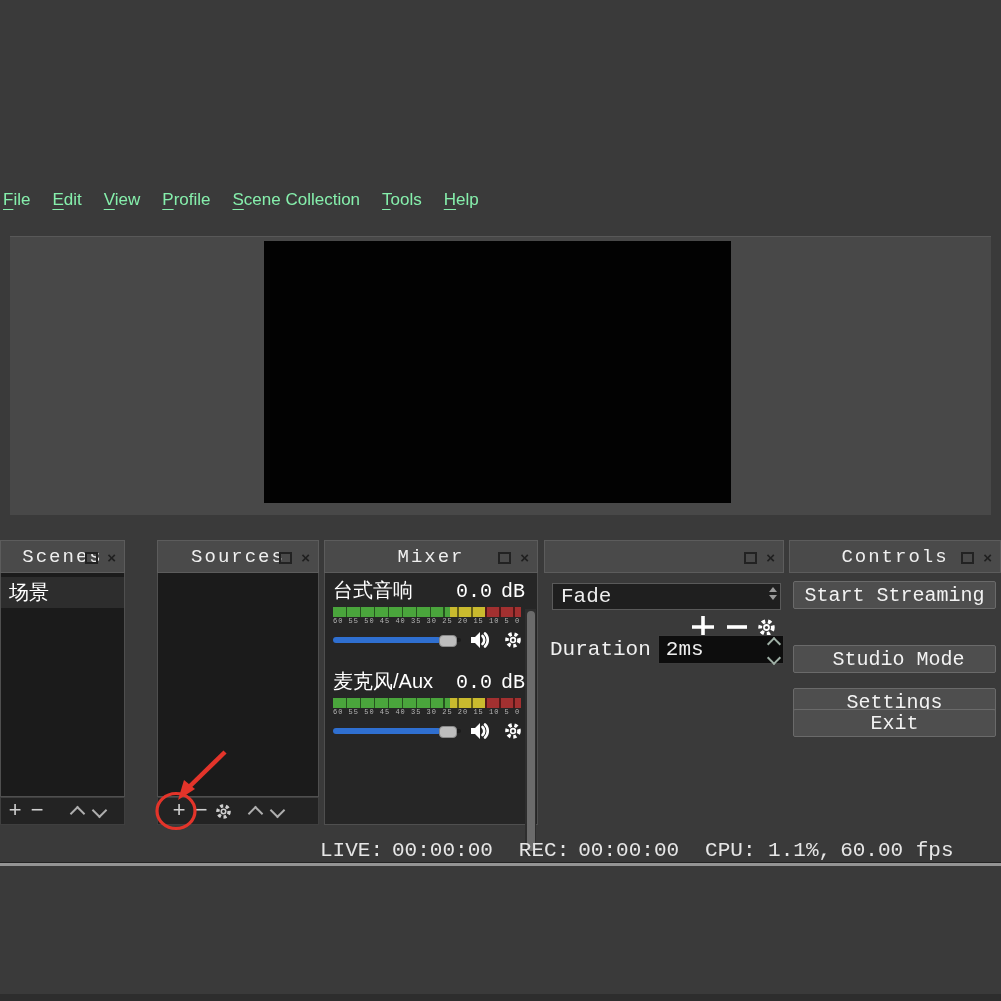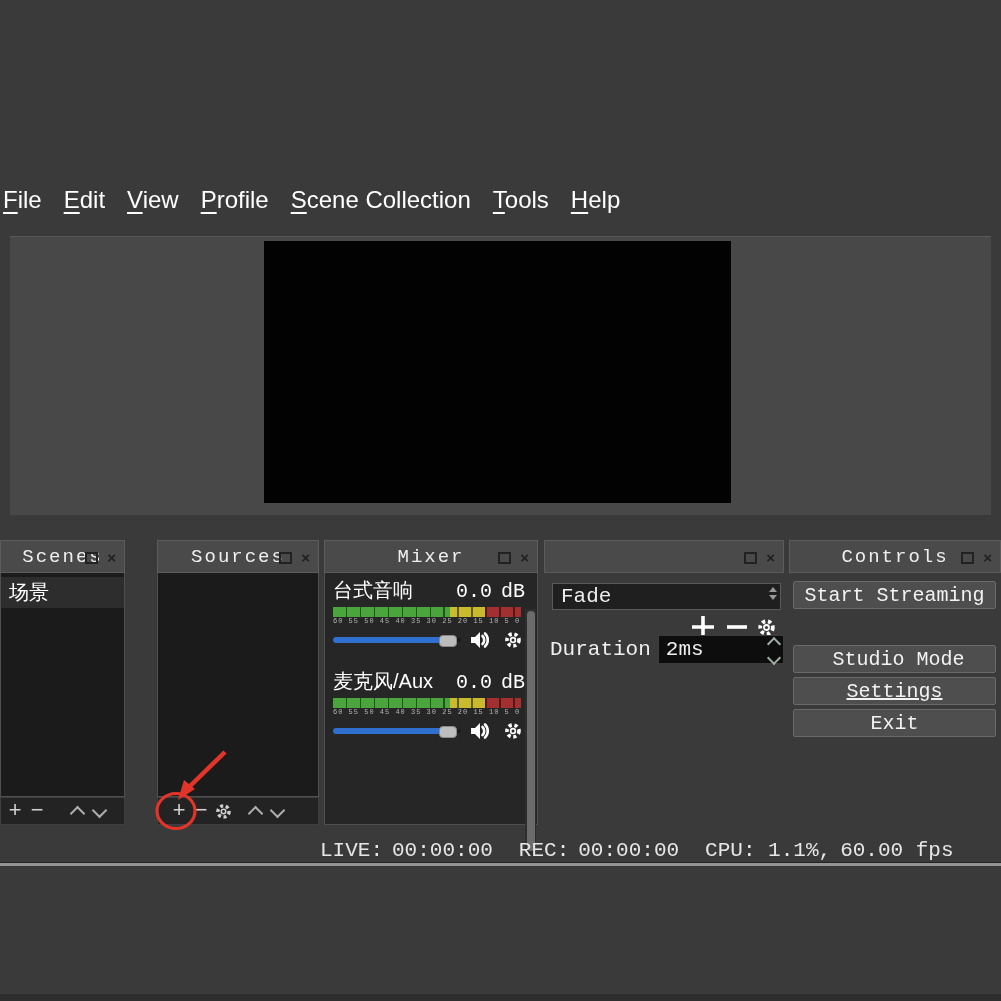--- a/index.html
+++ b/index.html
@@ -2,21 +2,21 @@
 <html><head>
 <meta charset="utf-8">
 <style>
   html,body{margin:0;padding:0;background:#3a3a3a;}
   #app{position:relative;width:1001px;height:1001px;background:#3a3a3a;overflow:hidden;
        font-family:"Liberation Mono",monospace;color:#f0f0f0;}
   .abs{position:absolute;box-sizing:border-box;}
 
   
   .menubar{left:0;top:183px;width:100%;height:34px;display:flex;align-items:center;
-           font-family:"Liberation Sans",sans-serif;font-size:24px;color:#ffffff;padding-left:3px;}
+           font-family:"Liberation Sans",sans-serif;font-size:17px;color:#86efac;padding-left:3px;}
   .menu-item{padding:0 11px 0 0;margin-right:11px;cursor:default;white-space:nowrap;}
   .menu-item .mn{text-decoration:underline;text-underline-offset:4px;}
 
   
   .preview{left:10px;top:236px;width:981px;height:279px;background:#484848;border-top:1px solid #585858;}
   .canvas{left:264px;top:241px;width:467px;height:262px;background:#020202;}
 
   
   .panel{top:540px;height:285px;background:#3a3a3a;}
   .titlebar{left:0;top:0;width:100%;height:33px;background:#4a4a4a;border:1px solid #5c5c5c;
@@ -280,21 +280,21 @@
   <div class="abs panel" style="left:789px;width:212px;">
     <div class="abs titlebar">
       <span>Controls</span>
       <span class="title-icons">
         <span class="float-icon"></span>
         <span class="close-icon">×</span>
       </span>
     </div>
     <div class="abs ctl-btn" style="top:41px;">Start Streaming</div>
     <div class="abs ctl-btn" style="top:105px;padding-left:8px;">Studio Mode</div>
-    <div class="abs ctl-btn" style="top:137px;text-decoration:underline;">Settings</div>
+    <div class="abs ctl-btn" style="top:148px;text-decoration:underline;">Settings</div>
     <div class="abs ctl-btn" style="top:169px;">Exit</div>
   </div>
 
   <div class="abs statusbar">
     <span>LIVE:</span>
     <span class="grp">00:00:00</span>
     <span>REC:</span>
     <span class="grp">00:00:00</span>
     <span>CPU: 1.1%,</span>
     <span>60.00 fps</span>

